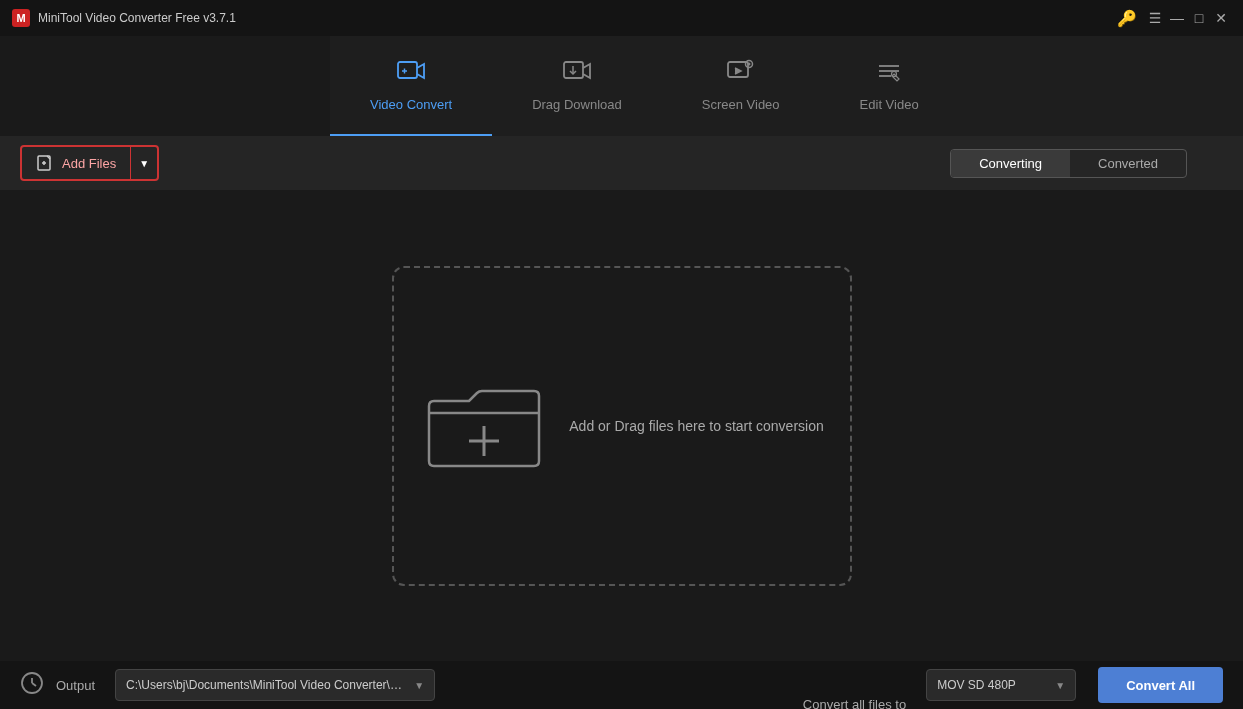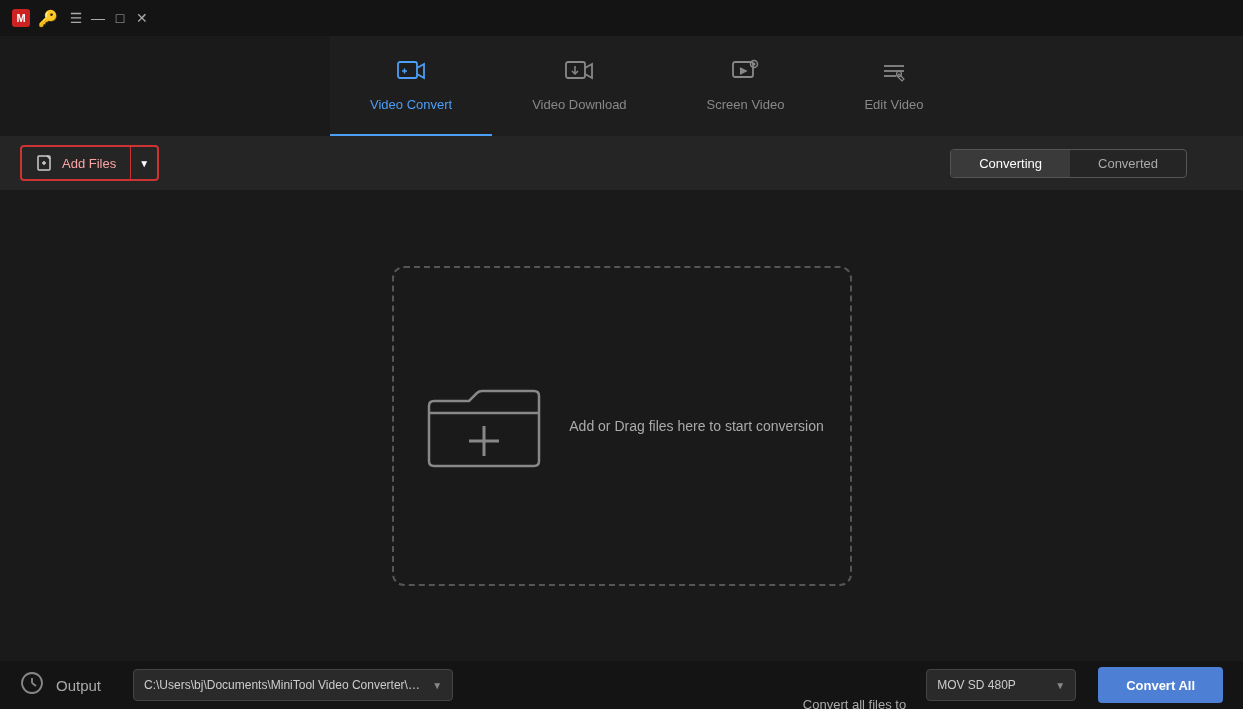--- a/index.html
+++ b/index.html
@@ -200,23 +200,23 @@
       flex-shrink: 0;
       padding: 0 20px;
       gap: 12px;
     }
     .clock-icon {
       font-size: 20px;
       color: #888;
       cursor: pointer;
     }
     .output-label {
-      font-size: 15px;
+      font-size: 13px;
       color: #aaaaaa;
-      margin-right: 20px;
+      margin-right: 8px;
       white-space: nowrap;
     }
     .output-path-input {
       background: #2a2a2a;
       border: 1px solid #444;
       border-radius: 4px;
       color: #cccccc;
       font-size: 12px;
       padding: 5px 10px;
       width: 320px;
@@ -280,20 +280,21 @@
     }
   </style>
 </head>
 <body>
 
 <div class="title-bar">
   <svg class="title-bar-logo" viewBox="0 0 18 18">
     <rect width="18" height="18" rx="3" fill="#cc2222"></rect>
     <text x="9" y="13" text-anchor="middle" font-size="11" fill="white" font-weight="bold">M</text>
   </svg>
+  <span class="title-bar-text">MiniTool Video Converter Free v3.7.1</span>
   <span class="key-icon">🔑</span>
   <div class="title-bar-controls">
     <div class="title-bar-icon">
       <span>☰</span>
     </div>
     <div class="title-bar-icon">
       <span>—</span>
     </div>
     <div class="title-bar-icon">
       <span>□</span>
@@ -322,21 +323,21 @@
 
     <div class="nav-tab">
       <div class="nav-tab-icon">
         <svg width="28" height="24" viewBox="0 0 28 24" fill="none">
           <rect x="1" y="3" width="19" height="16" rx="2" stroke="#888" stroke-width="1.8" fill="none"></rect>
           <polyline points="20,9 27,5 27,19 20,15" stroke="#888" stroke-width="1.8" fill="none"></polyline>
           <line x1="10" y1="7" x2="10" y2="15" stroke="#888" stroke-width="1.5"></line>
           <polyline points="7,12 10,15 13,12" stroke="#888" stroke-width="1.5" fill="none"></polyline>
         </svg>
       </div>
-      <span>Video Download</span>
+      <span>Drag Download</span>
     </div>
 
     <div class="nav-tab">
       <div class="nav-tab-icon">
         <svg width="28" height="24" viewBox="0 0 28 24" fill="none">
           <rect x="1" y="3" width="20" height="15" rx="2" stroke="#888" stroke-width="1.8" fill="none"></rect>
           <circle cx="22" cy="5" r="3.5" stroke="#888" stroke-width="1.5" fill="none"></circle>
           <circle cx="22" cy="5" r="1.5" fill="#888"></circle>
           <polyline points="8,9 14,12 8,15" stroke="#888" stroke-width="1.5" fill="#888"></polyline>
         </svg>

